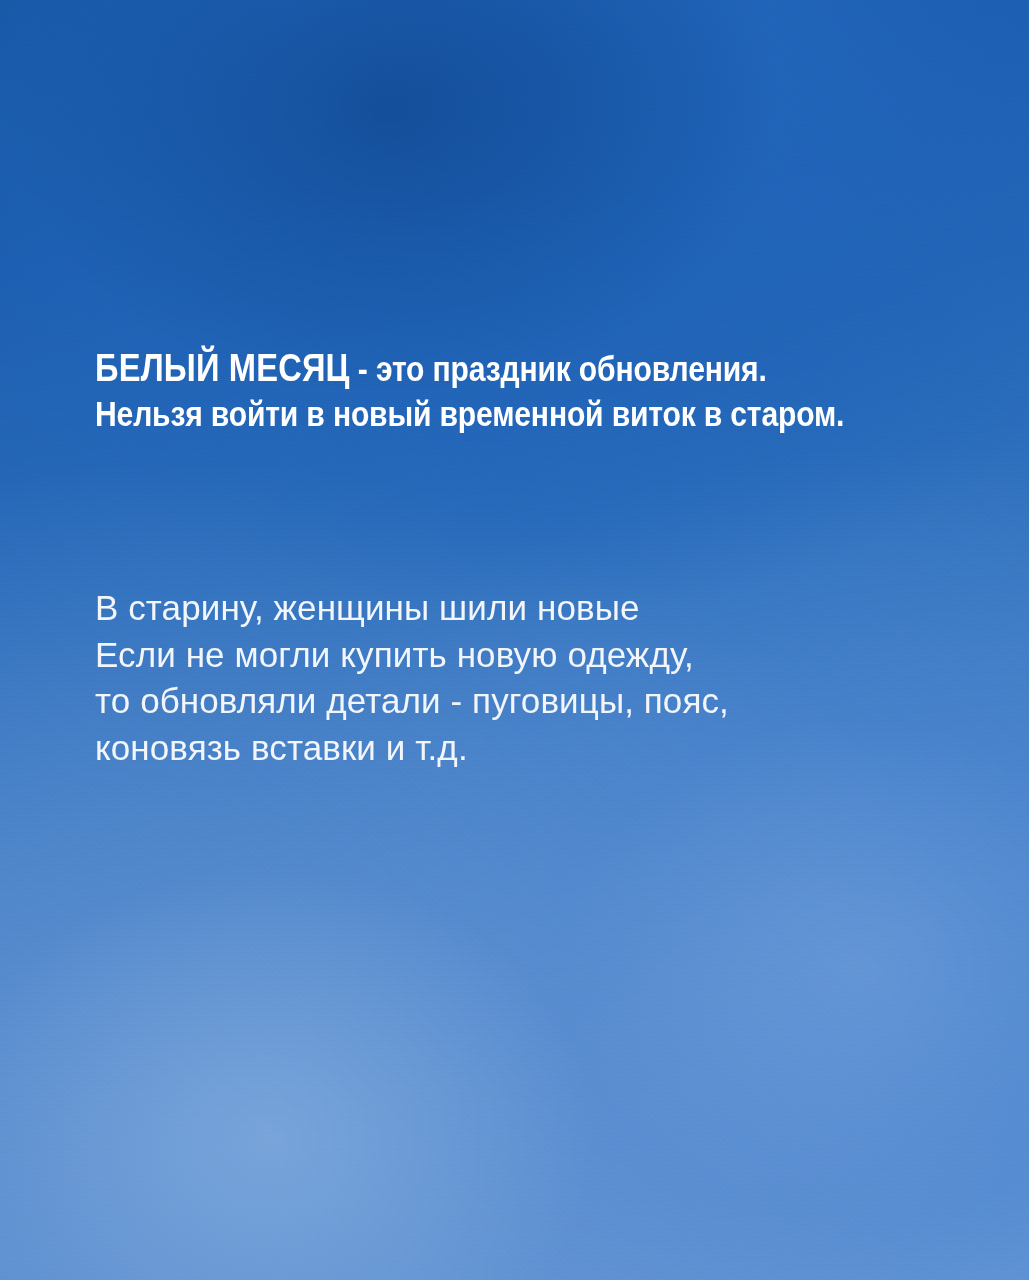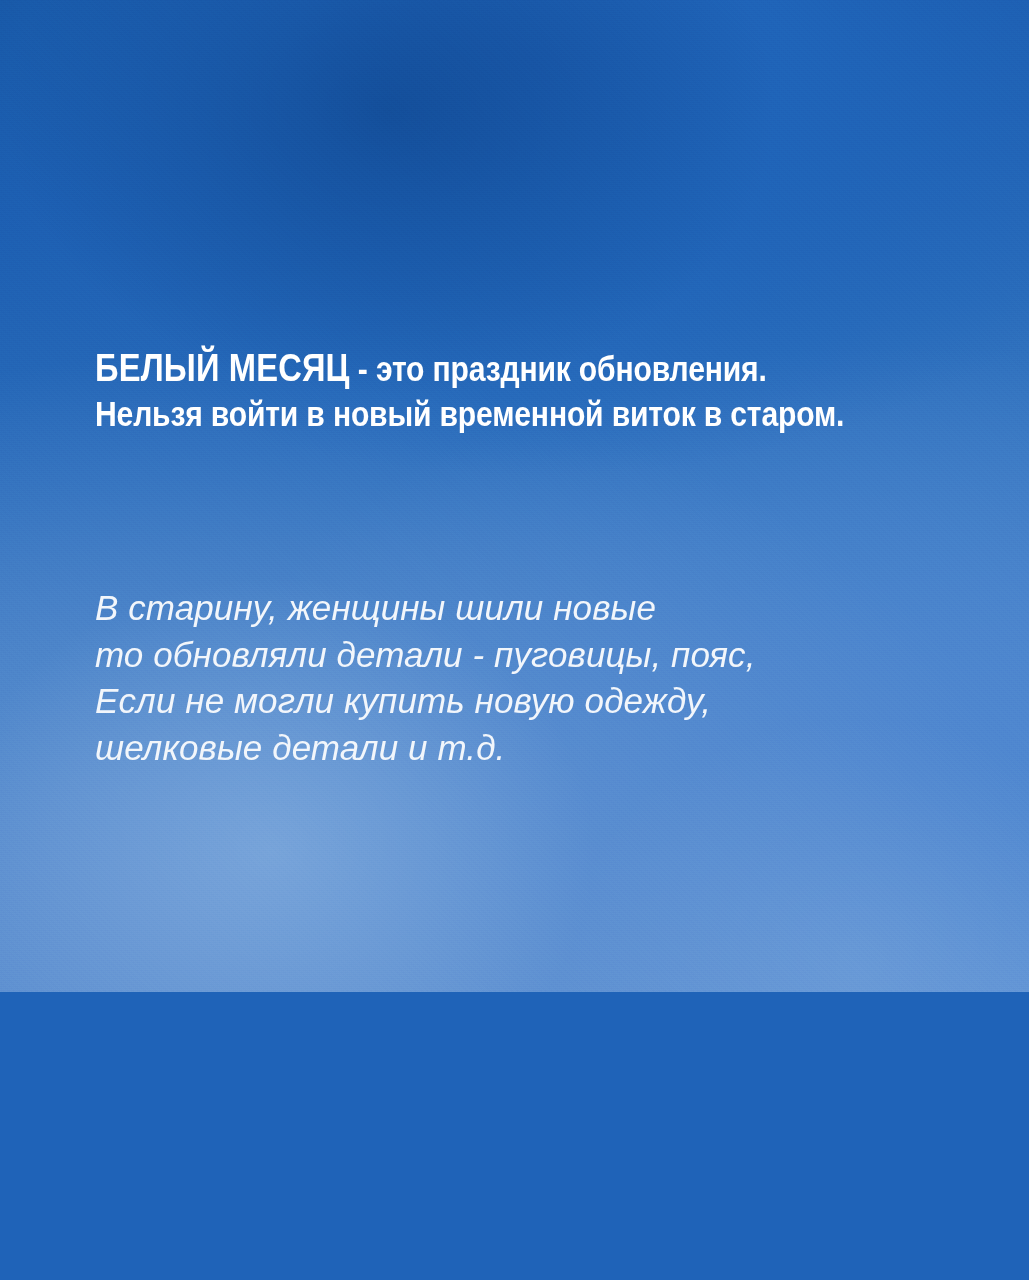--- a/index.html
+++ b/index.html
@@ -13,21 +13,21 @@
 
   body {
     font-family: "Liberation Sans", sans-serif;
     background: #1f63b8;
   }
 
   
   .poster {
     position: relative;
     width: 1029px;
-    height: 992px;
+    height: 1280px;
     overflow: hidden;
     background:
       radial-gradient(110% 70% at 52% 6%, #1d5fb4 0%, #1f63b8 22%, rgba(31,99,184,0) 60%),
       radial-gradient(120% 80% at 18% 92%, #5e8fd0 0%, rgba(94,143,208,0.55) 35%, rgba(94,143,208,0) 70%),
       radial-gradient(95% 60% at 88% 78%, #4d85cf 0%, rgba(77,133,207,0.5) 40%, rgba(77,133,207,0) 72%),
       linear-gradient(168deg, #14539f 0%, #1c5db0 18%, #2a6cbb 42%, #3d7cc4 62%, #5a90d2 82%, #6f9ed9 100%);
   }
 
   
   .glow-bottom-left {
@@ -118,21 +118,20 @@
     font-family: "Liberation Sans", sans-serif;
     font-weight: 400;
     font-size: 35px;
     line-height: 1.33;
     letter-spacing: 0.1px;
   }
 
   .body-line {
     display: block;
     white-space: nowrap;
-    font-style: italic;
   }
 </style>
 </head>
 <body>
 
 <div class="poster">
 
   <div class="glow-top"></div>
   <div class="glow-bottom-left"></div>
   <div class="glow-right"></div>
@@ -140,19 +139,19 @@
 
   <div class="content">
 
     <div class="headline">
       <span class="headline-line"><span class="lead">БЕЛЫЙ МЕСЯЦ</span><span> - это праздник обновления.</span></span>
       <span class="headline-line">Нельзя войти в новый временной виток в старом.</span>
     </div>
 
     <div class="body-copy">
       <span class="body-line">В старину, женщины шили новые</span>
+      <span class="body-line">Если не могли купить новую одежду,</span>
       <span class="body-line">то обновляли детали - пуговицы, пояс,</span>
-      <span class="body-line">Если не могли купить новую одежду,</span>
-      <span class="body-line">шелковые детали и т.д.</span>
+      <span class="body-line">коновязь вставки и т.д.</span>
     </div>
 
   </div>
 </div>
 
 </body></html>

